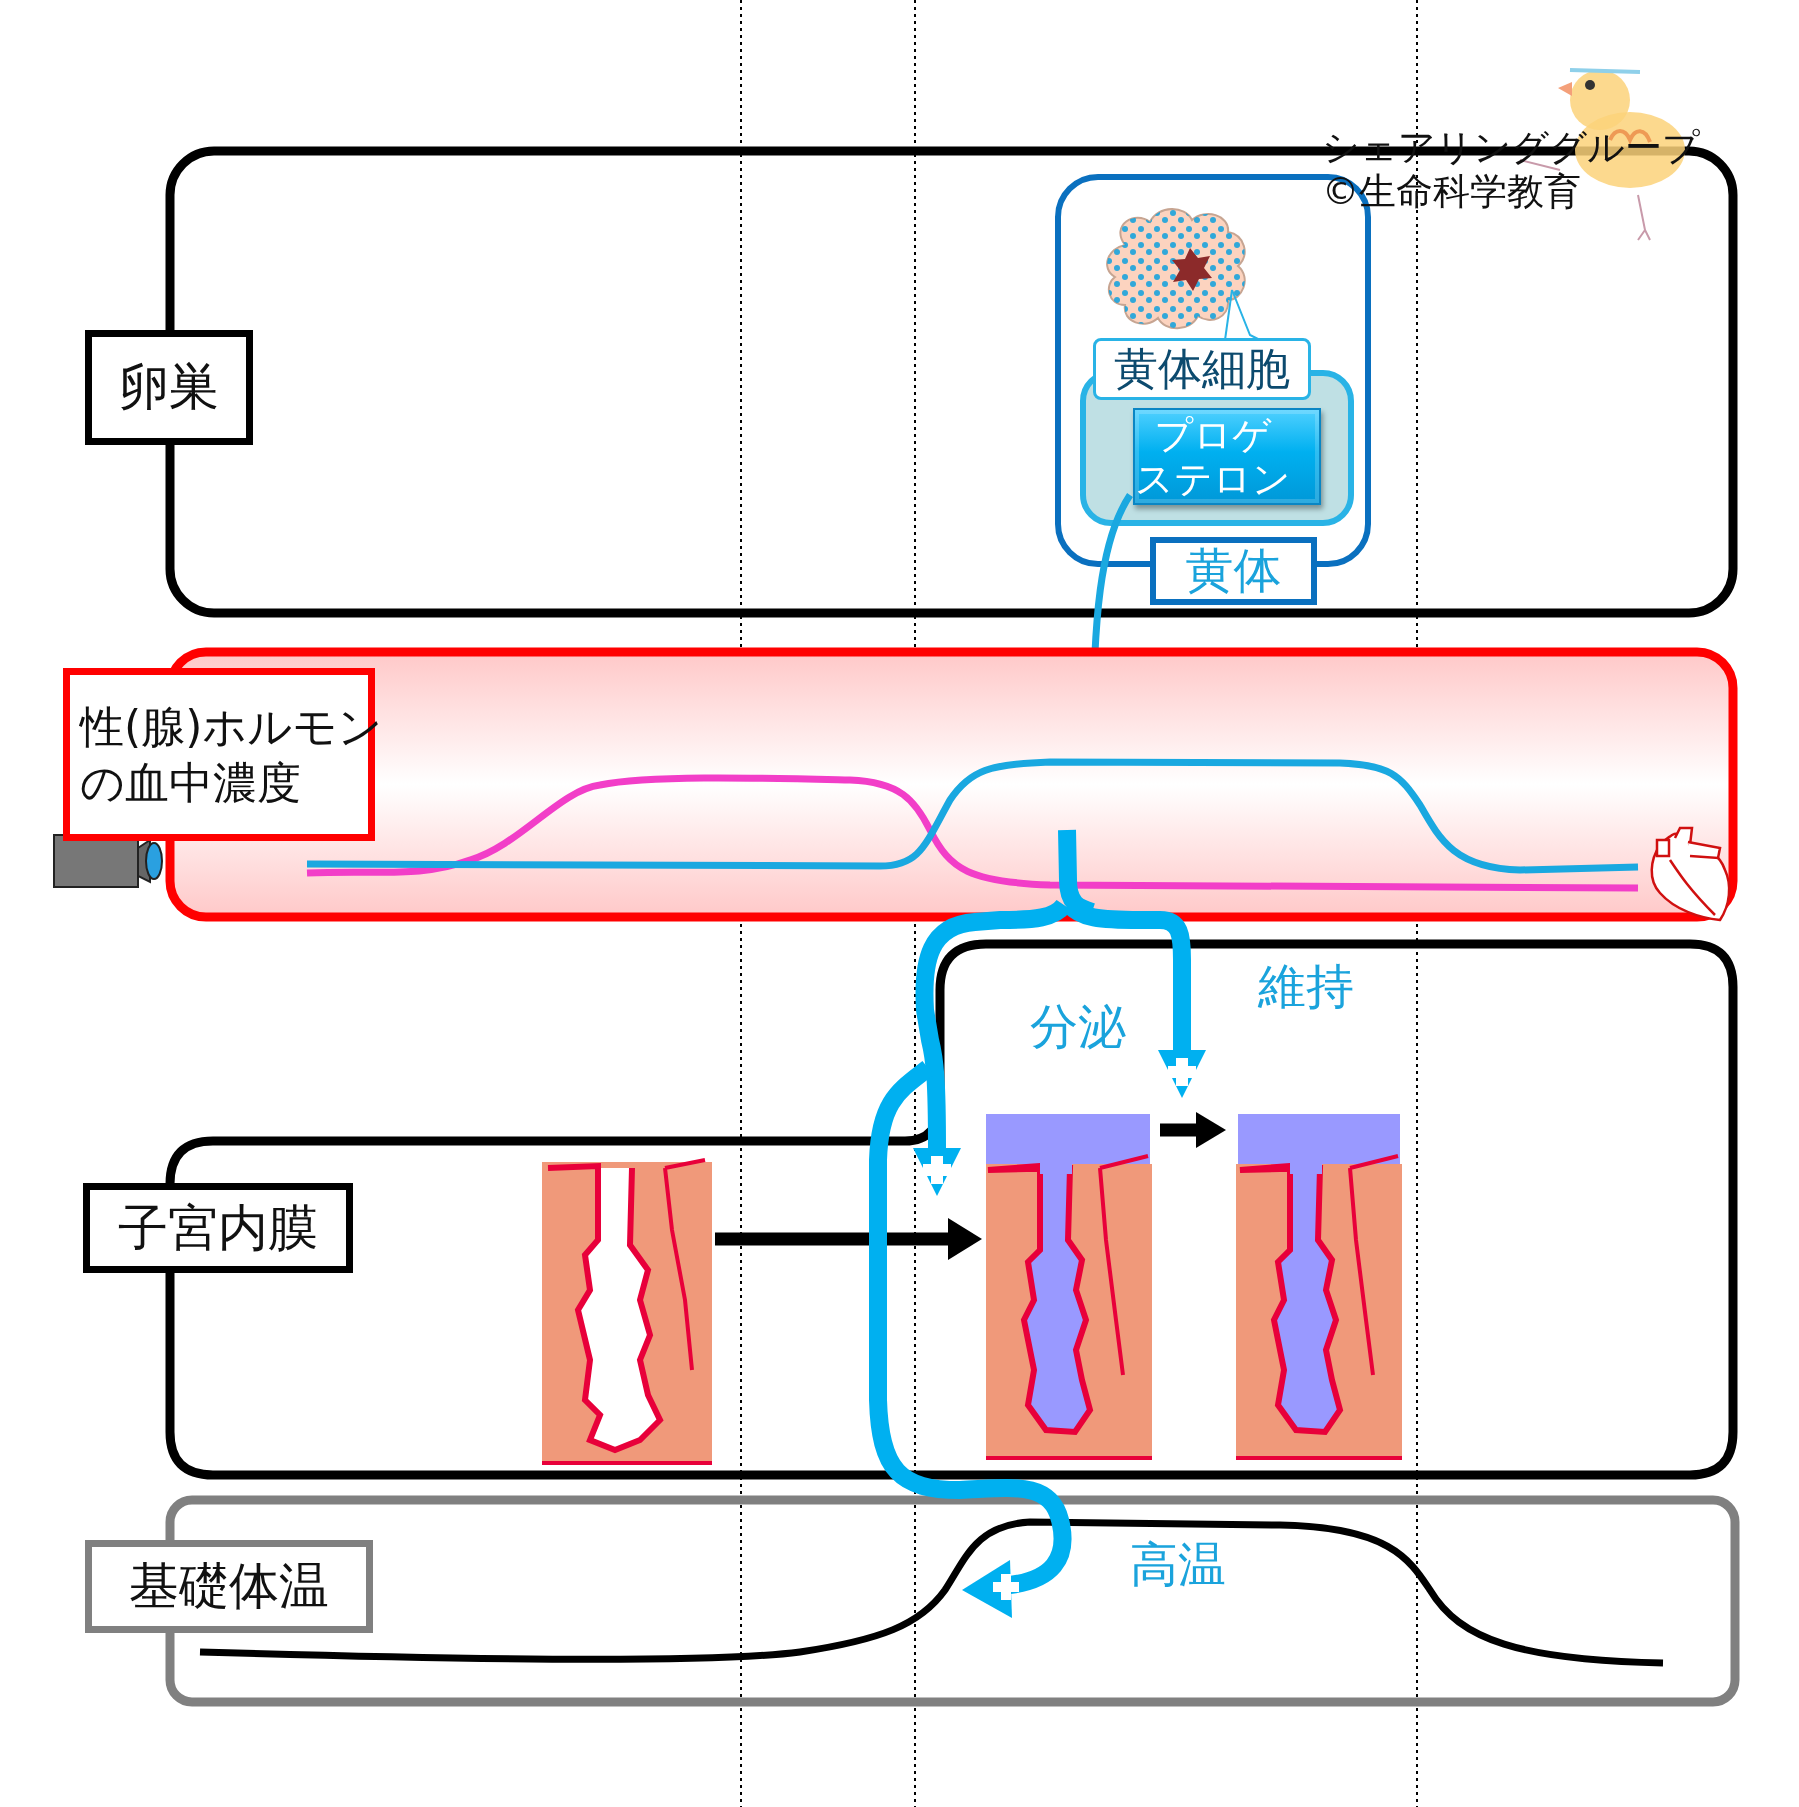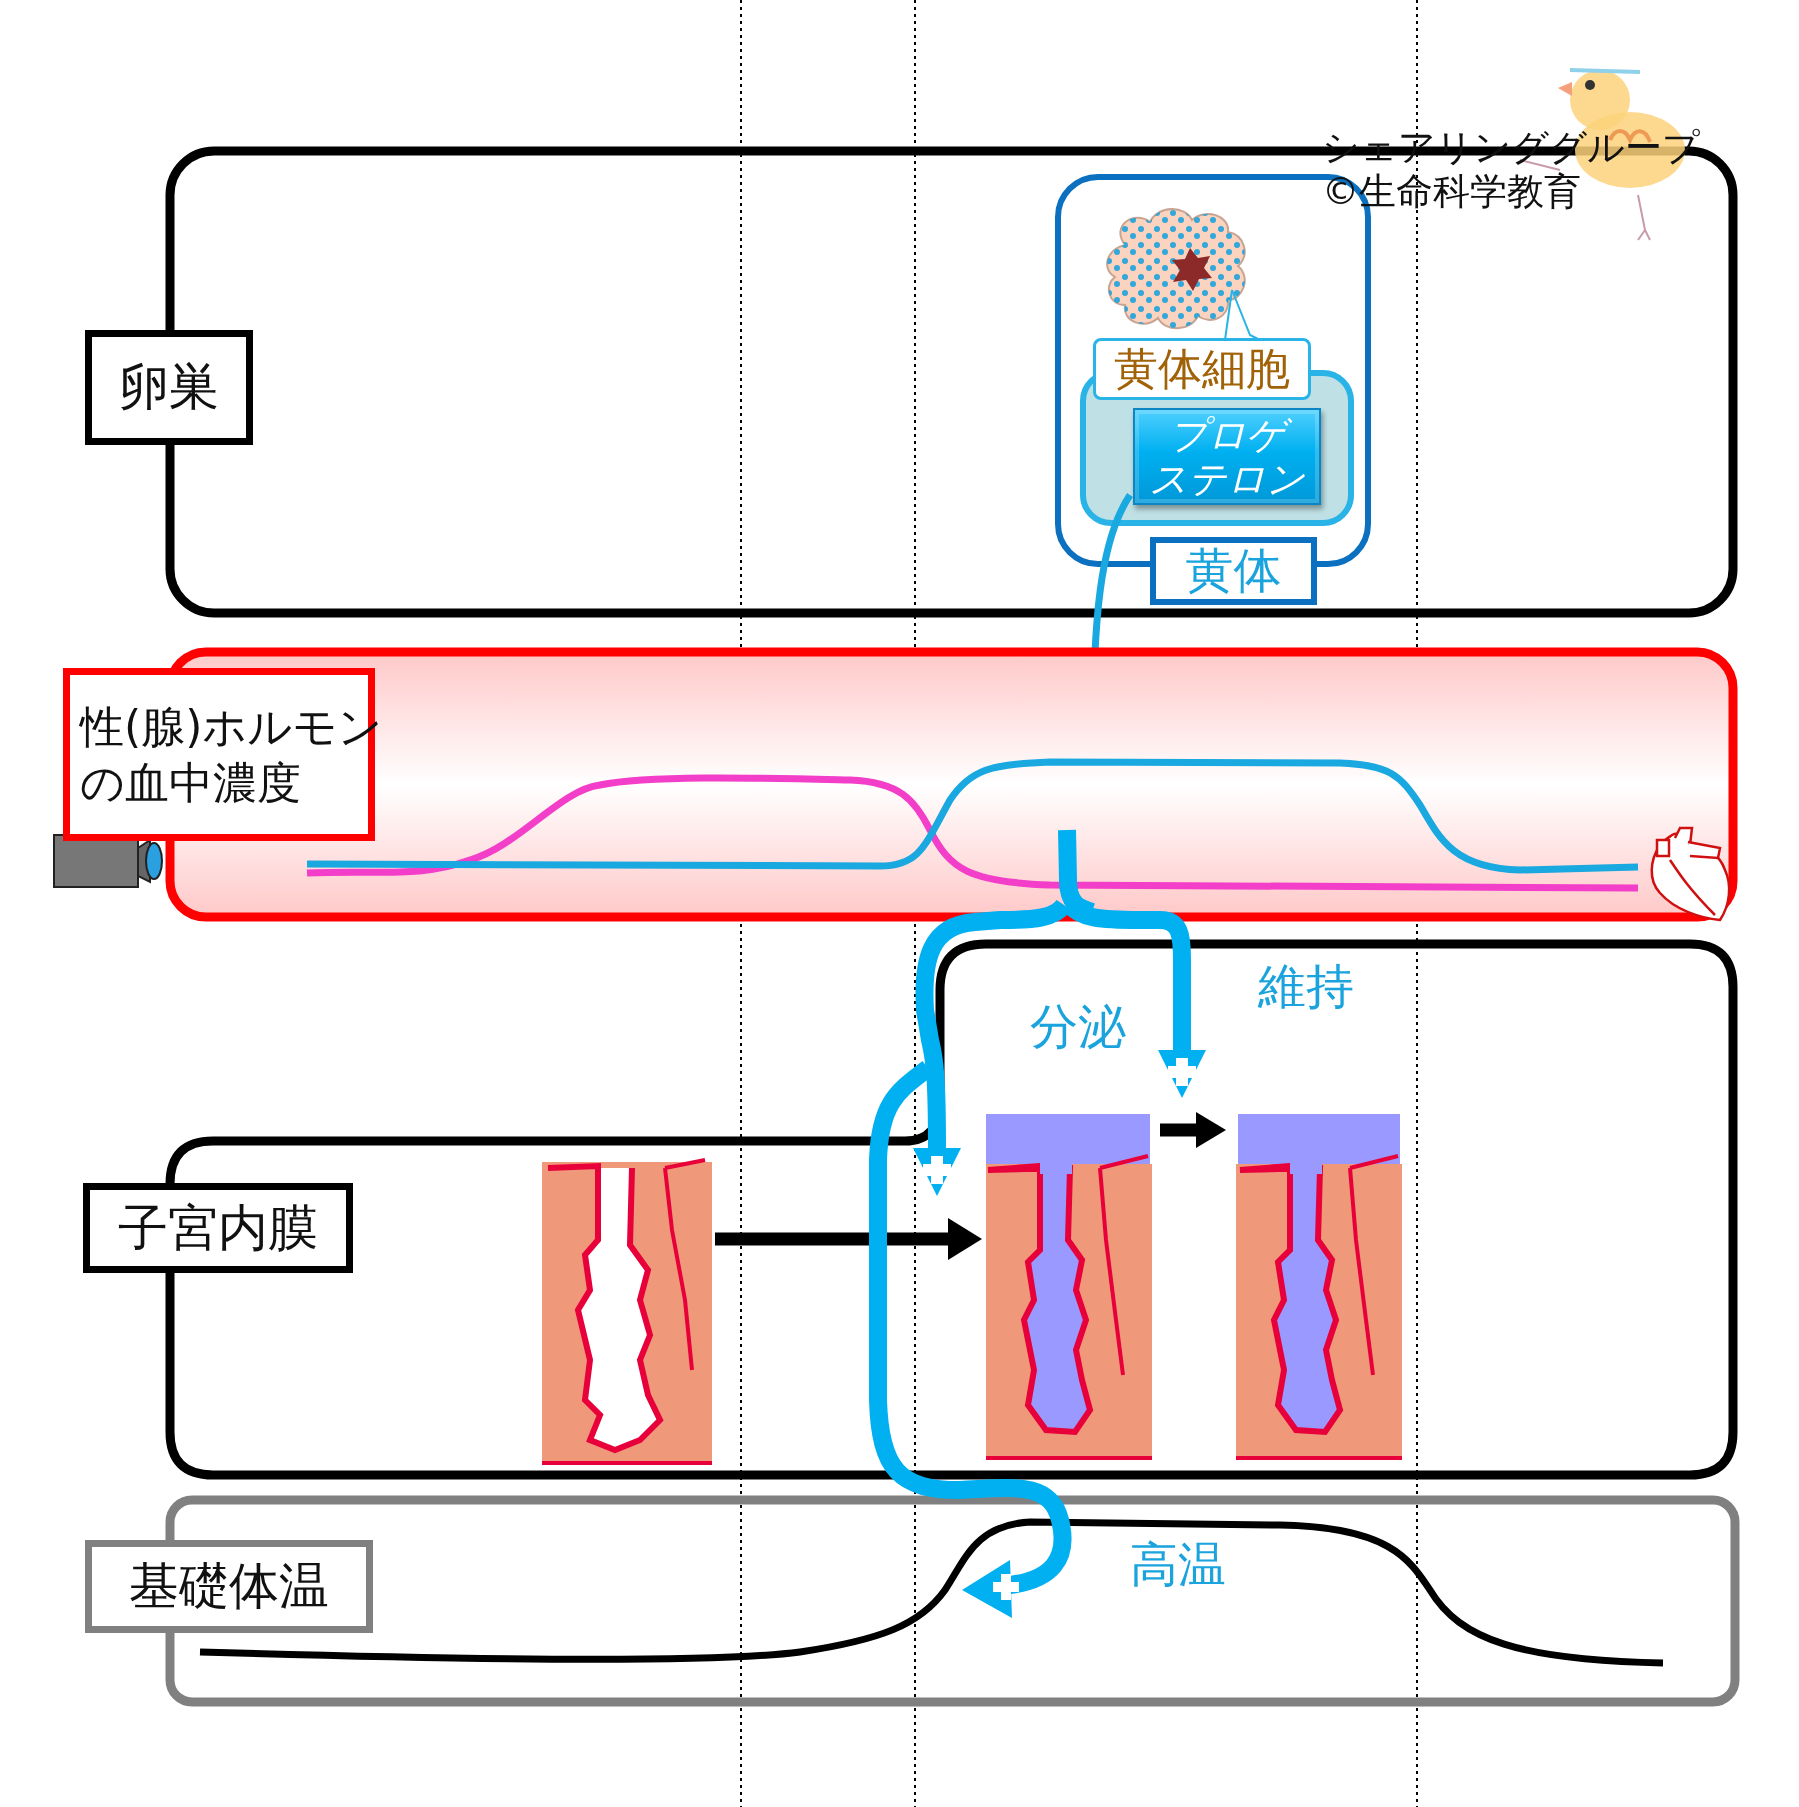--- a/index.html
+++ b/index.html
@@ -9,30 +9,30 @@
   .lbl { position:absolute; box-sizing:border-box; background:#fff; display:flex;
          align-items:center; justify-content:center; color:#111; white-space:nowrap; }
   .lbl-ovary { left:85px; top:330px; width:168px; height:115px; border:7px solid #000; font-size:50px; }
   .lbl-hormone { left:63px; top:668px; width:312px; height:173px; border:7px solid #ff0000;
                  font-size:44px; line-height:56px; flex-direction:column; align-items:flex-start; padding-left:10px; }
   .lbl-uterus { left:83px; top:1183px; width:270px; height:90px; border:7px solid #000; font-size:50px; }
   .lbl-bbt { left:85px; top:1540px; width:288px; height:93px; border:7px solid #808080; font-size:50px; }
   .copyright { position:absolute; left:1322px; top:126px; font-size:37px; line-height:44px; color:#111; }
   .blue-text { position:absolute; color:#1aa3dc; font-size:48px; white-space:nowrap; }
   .cl-cell-label { position:absolute; left:1093px; top:338px; width:218px; height:62px; box-sizing:border-box;
-                   background:#fff; border:3px solid #29b3e6; border-radius:8px; color:#a16207;
+                   background:#fff; border:3px solid #29b3e6; border-radius:8px; color:#0c4a6e;
                    font-size:44px; display:flex; align-items:center; justify-content:center; }
   .cl-label { position:absolute; left:1150px; top:537px; width:167px; height:68px; box-sizing:border-box;
               background:#fff; border:6px solid #0a70bf; color:#1aa3dc; font-size:48px;
               display:flex; align-items:center; justify-content:center; }
   .prog-btn { position:absolute; box-sizing:border-box; color:#fff; display:flex; align-items:center;
-              justify-content:center; text-align:center;
+              text-align:center;
               background:linear-gradient(180deg,#4fd0ff 0%,#00b0f0 45%,#0098d8 100%);
               border:2px solid #0a86c4; box-shadow:2px 4px 5px rgba(0,0,0,0.35),
-              inset 0 0 0 4px rgba(255,255,255,0.18);font-style:italic; }
+              inset 0 0 0 4px rgba(255,255,255,0.18); }
   .prog-btn-cl { left:1133px; top:408px; width:188px; height:97px; font-size:38px; line-height:44px; }
   .prog-btn-band { left:1010px; top:775px; width:293px; height:55px; font-size:38px; letter-spacing:4px; }
 </style>
 </head>
 <body>
 
 <div id="stage">
 <svg width="1799" height="1807" viewBox="0 0 1799 1807" xmlns="http://www.w3.org/2000/svg" style="position:absolute;left:0;top:0">
   <defs>
     <linearGradient id="bandGrad" x1="0" y1="0" x2="0" y2="1">

